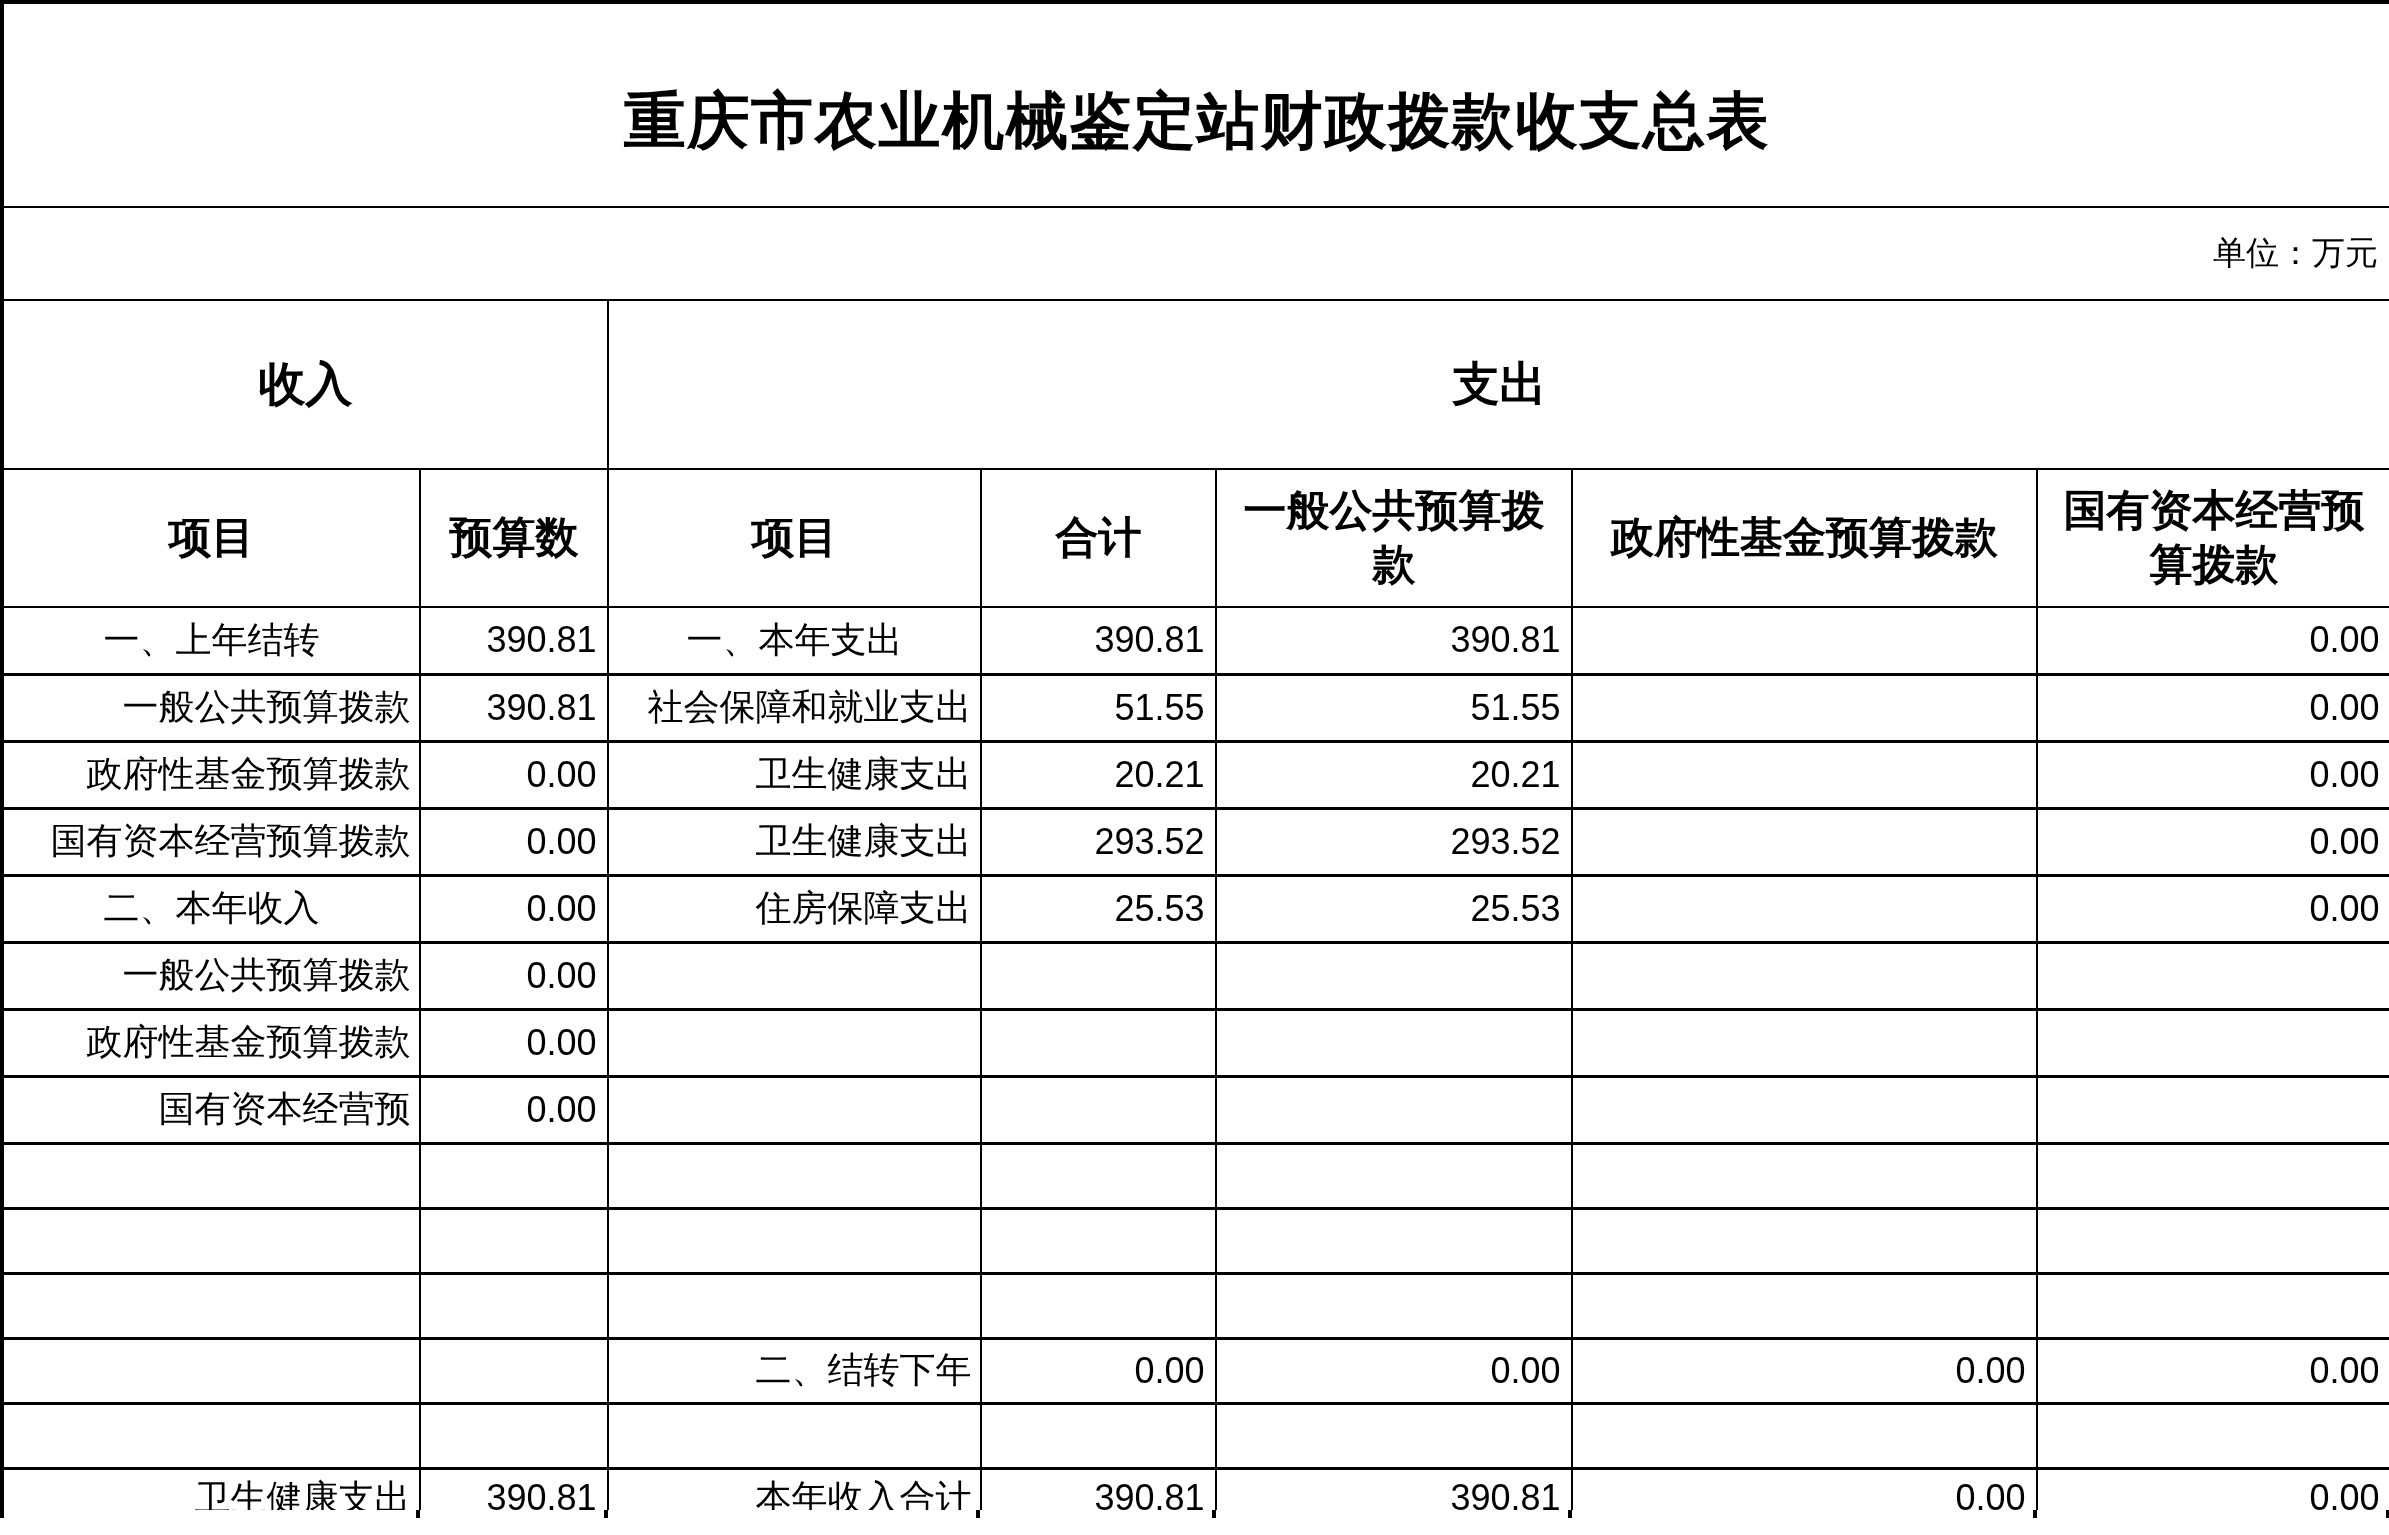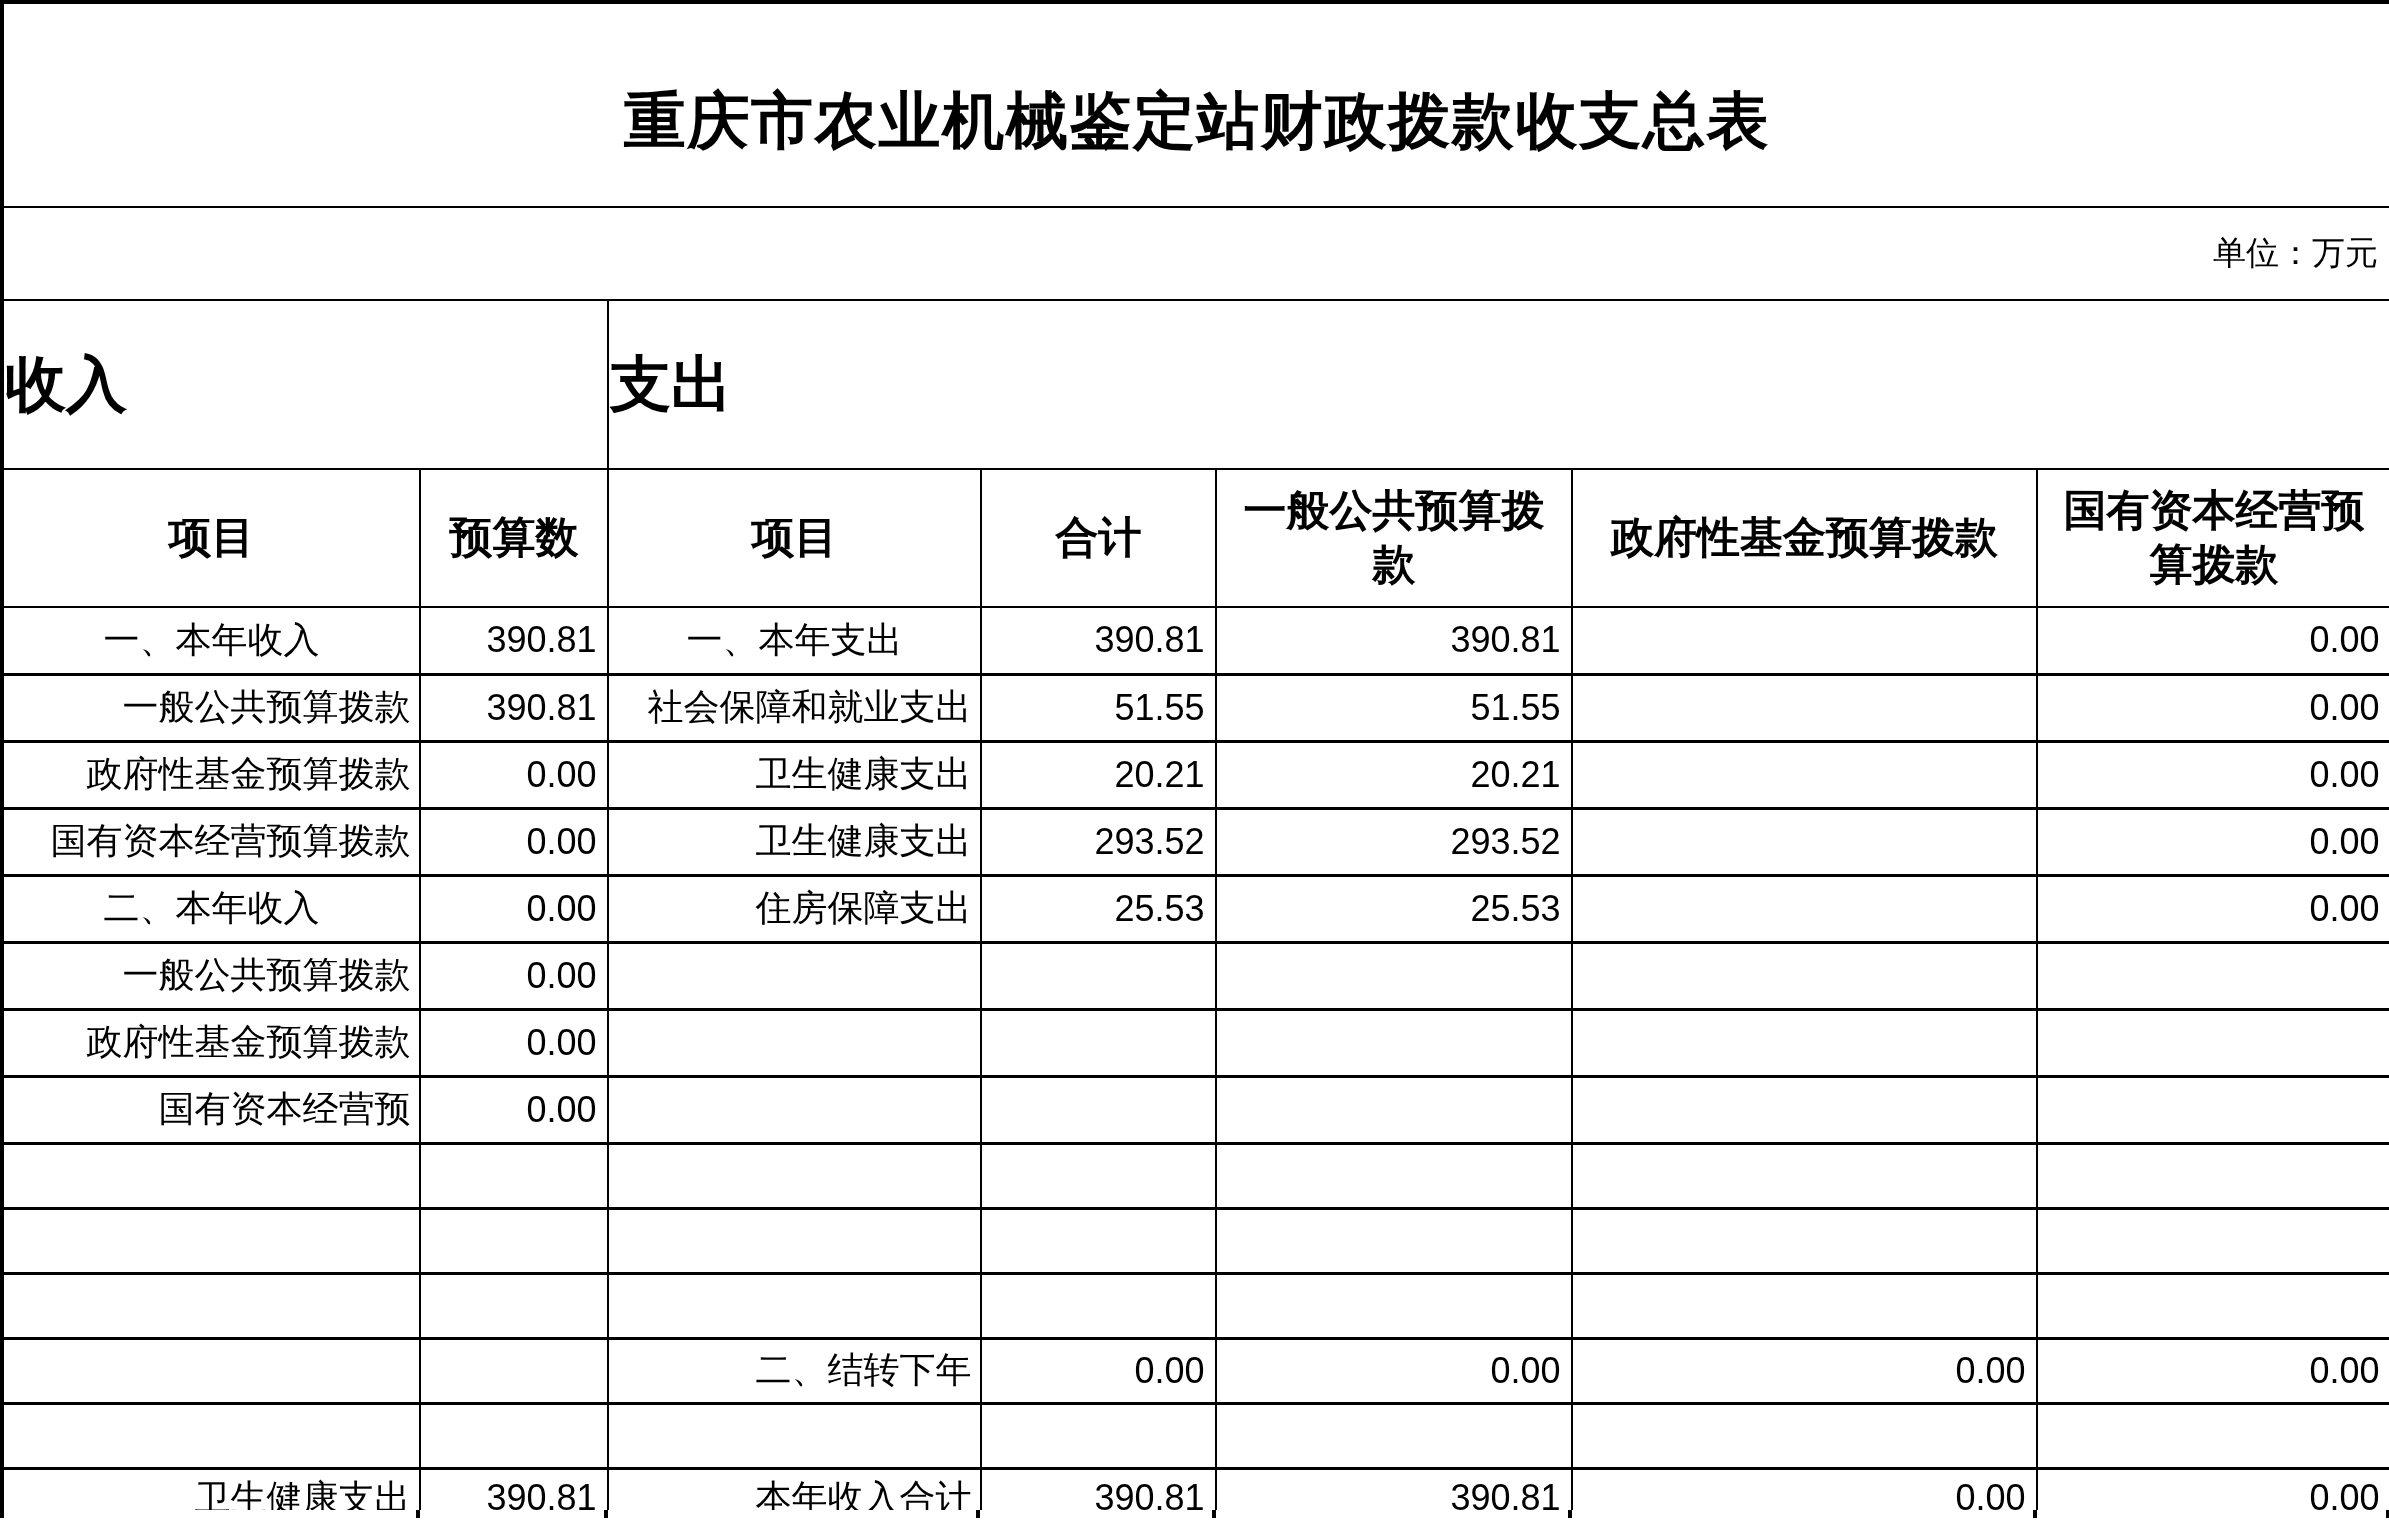--- a/index.html
+++ b/index.html
@@ -36,21 +36,22 @@
   td.unit-cell{
     height:93px;
     border-bottom-width:4.3px;
     font-size:33px;
     text-align:right;
     padding-right:12px;
   }
   td.h1{
     height:169px;
     border-bottom-width:4.3px;
-    font-size:61px;font-weight:bold;
+    font-size:47px;font-weight:bold;
+    text-align:center;
     margin-top:32px;
   }
   td.h2{
     height:138px;
     border-bottom-width:6px;
     font-size:43px;font-weight:bold;
     text-align:center;
     white-space:pre-line;
     line-height:1.25;
     padding:0 5.2px;
@@ -94,21 +95,21 @@
         <td class="h2">合计</td>
         <td class="h2">一般公共预算拨
 款</td>
         <td class="h2">政府性基金预算拨款</td>
         <td class="h2">国有资本经营预
 算拨款</td>
       </tr>
     </tbody>
     <tbody class="data">
         <tr style="height: 67px;">
-          <td class="tcell center">一、本年收入</td>
+          <td class="tcell center">一、上年结转</td>
           <td class="ncell">390.81</td>
           <td class="tcell center">一、本年支出</td>
           <td class="ncell">390.81</td>
           <td class="ncell">390.81</td>
           <td class="ncell"></td>
           <td class="ncell">0.00</td>
         </tr>
         <tr style="height: 67px;">
           <td class="tcell">一般公共预算拨款</td>
           <td class="ncell">390.81</td>

